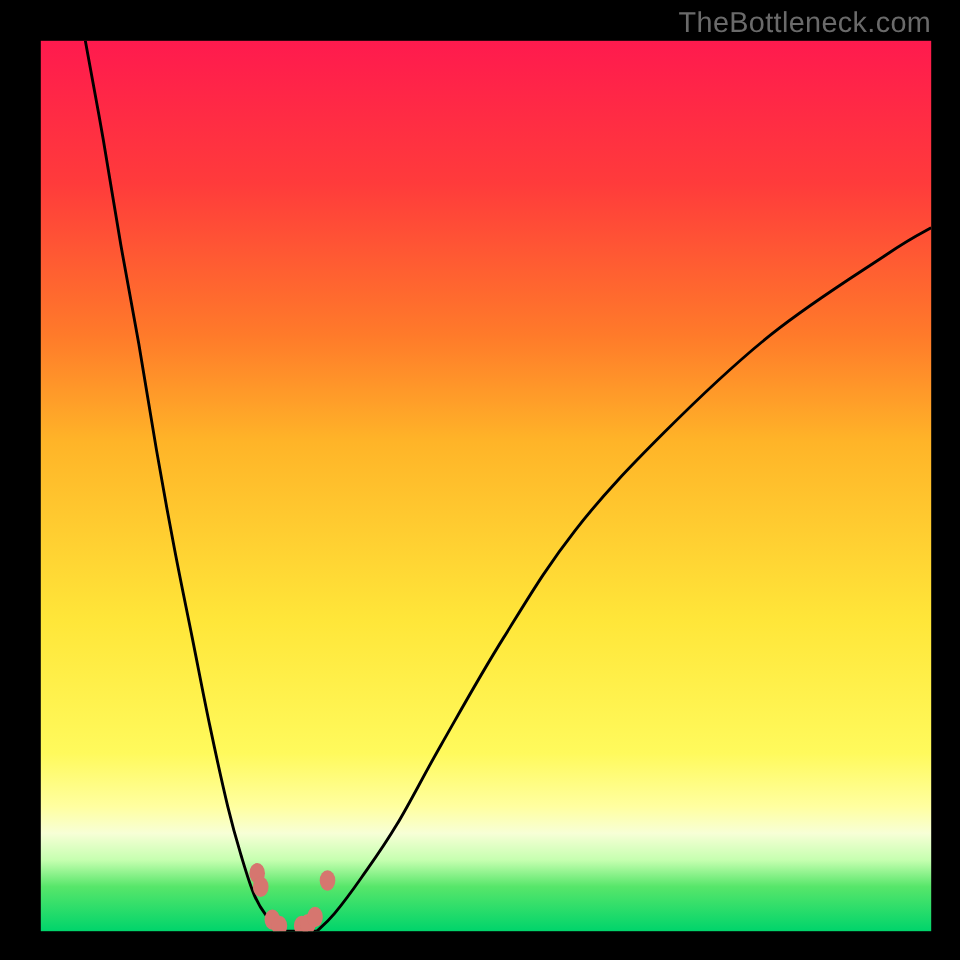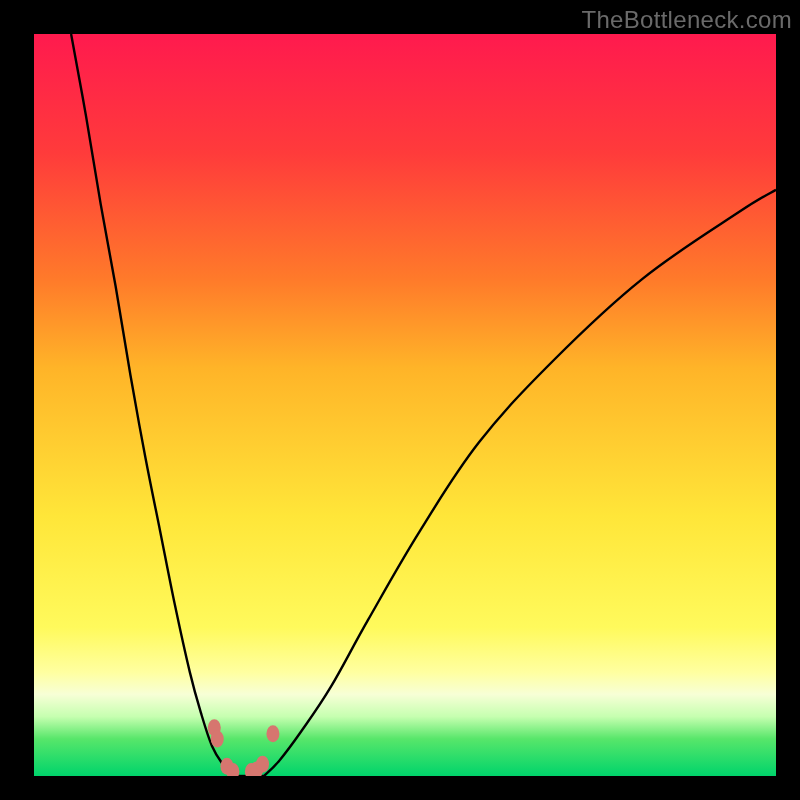--- a/index.html
+++ b/index.html
@@ -28,21 +28,21 @@
       #ffffa0 86%,
       #f7ffd6 89%,
       #c6ffb0 92%,
       #57e66a 95%,
       #00d46b 100%
     );
   }
   .watermark {
     position: absolute;
     top: 6px;
-    right: 8px;
+    right: 24px;
     color: #6a6a6a;
     font-size: 24px;
     font-weight: 500;
     letter-spacing: 0.3px;
   }
   svg.curve {
     position: absolute;
     left: 0;
     top: 0;
     width: 742px;

